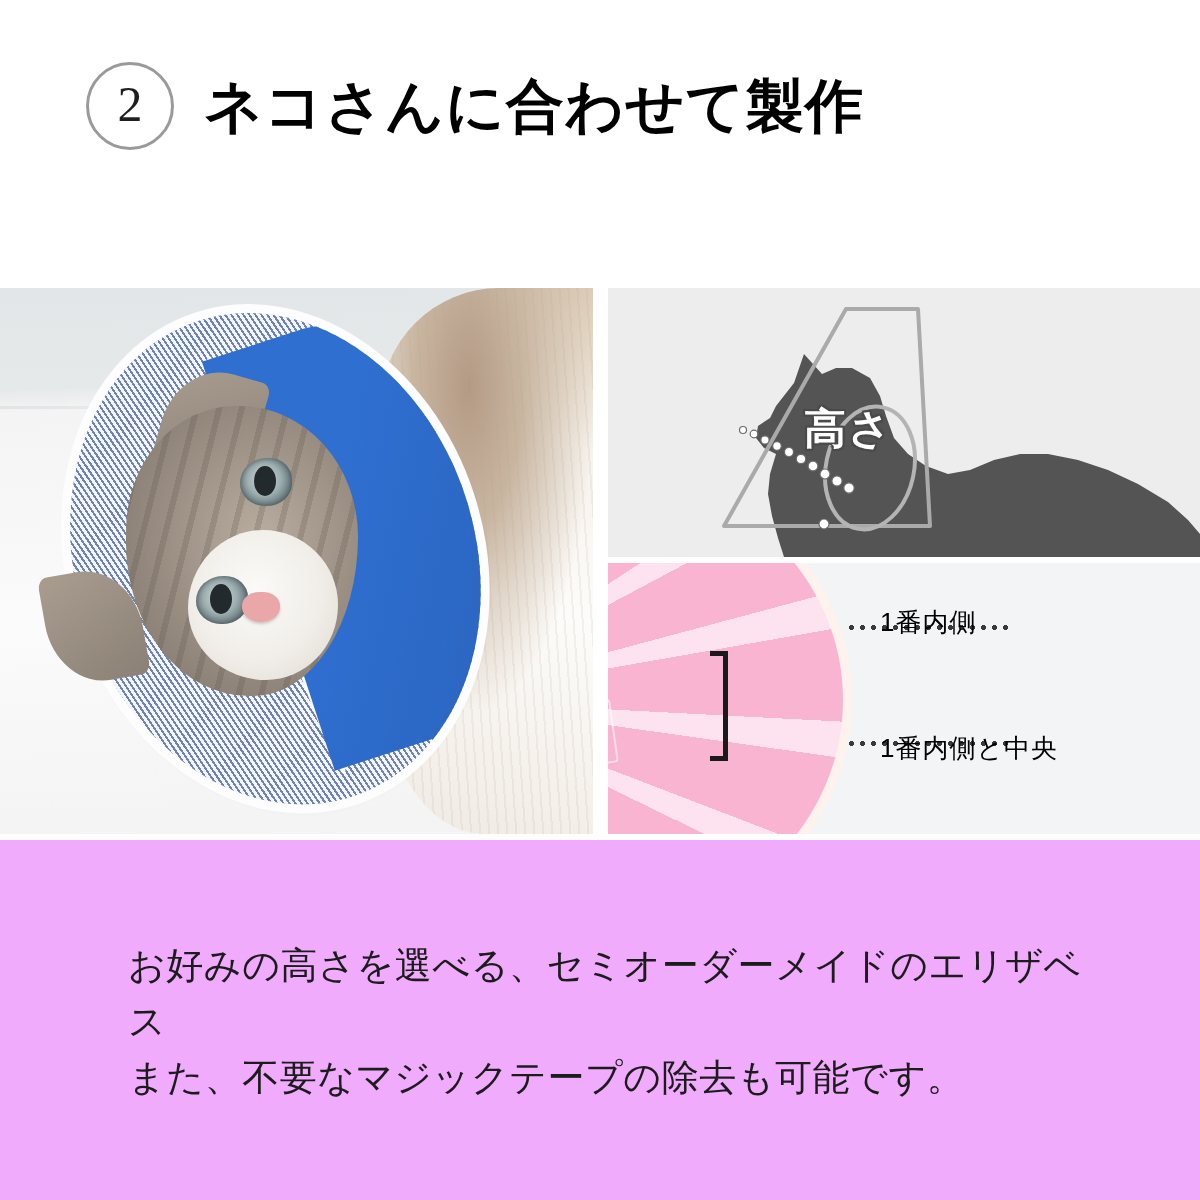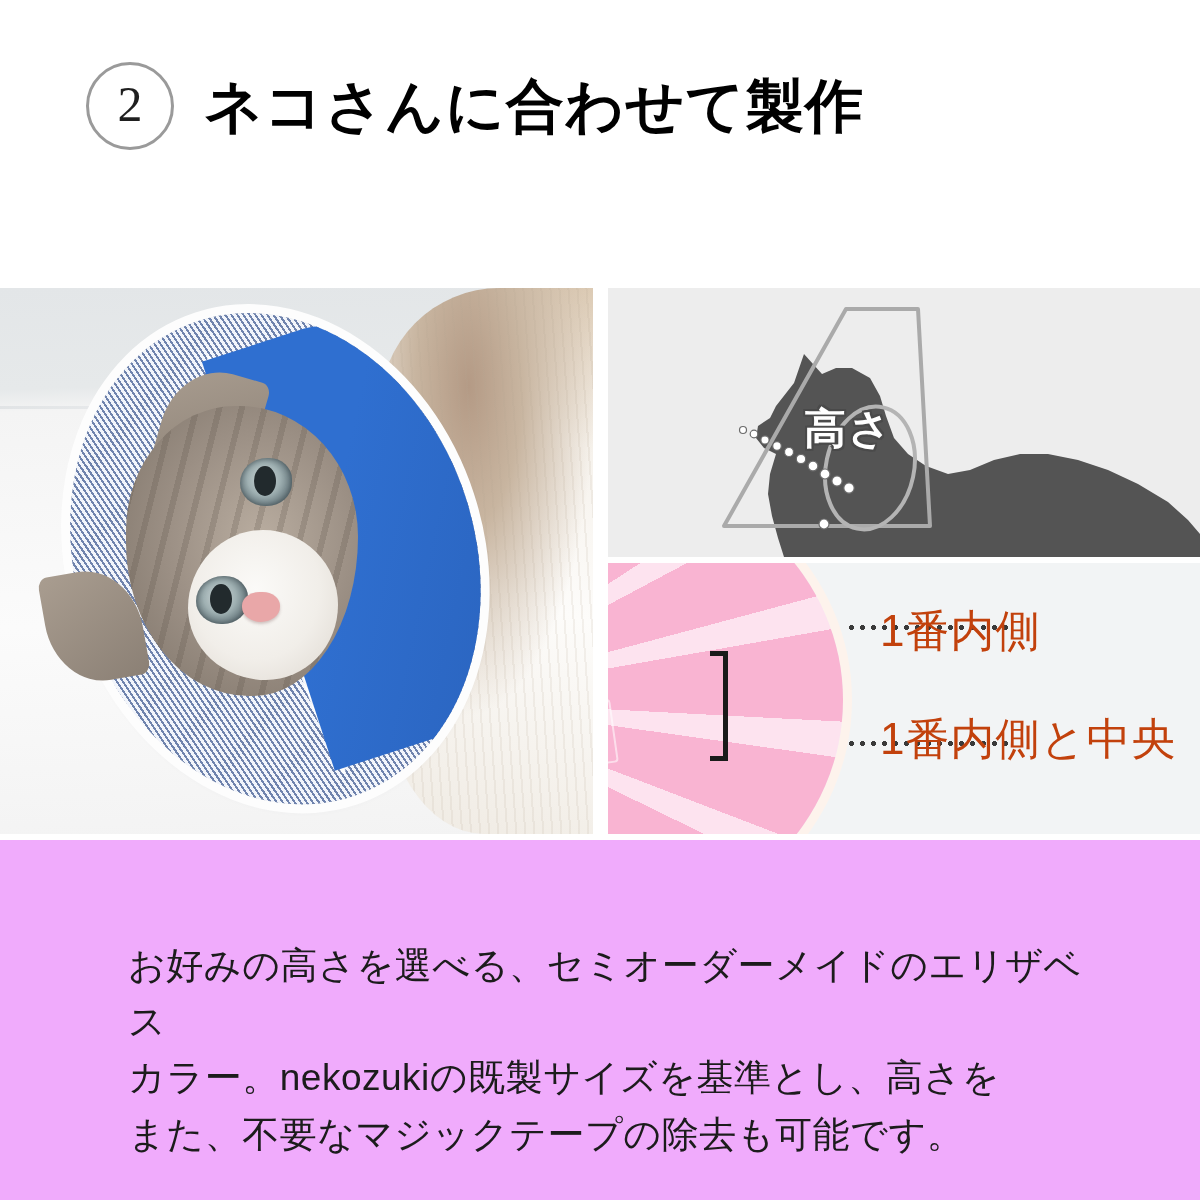--- a/index.html
+++ b/index.html
@@ -256,28 +256,28 @@
     position: absolute;
     left: 102px; top: 88px;
     width: 18px; height: 110px;
     border: 5px solid #1a1a1a;
     border-left: none;
     box-sizing: border-box;
   }
 
   .panel-label {
     position: absolute;
-    font-size: 44px;
-    color: #c2410c;
+    font-size: 26px;
+    color: #000000;
     line-height: 1;
     white-space: nowrap;
     letter-spacing: 1px;
   }
   .label-a { left: 272px; top: 46px; }
-  .label-b { left: 272px; top: 154px; }
+  .label-b { left: 272px; top: 172px; }
 
   
   .sil-svg { position: absolute; left: 0; top: 0; }
   .height-label {
     position: absolute;
     left: 196px; top: 120px;
     font-size: 42px;
     font-weight: bold;
     color: #ffffff;
     line-height: 1;
@@ -397,16 +397,15 @@
       <div class="panel-label label-a">1番内側</div>
       <div class="panel-label label-b">1番内側と中央</div>
     </div>
 
   </div>
 </div>
 
 <div class="desc-band">
   <div class="desc-text">
     <p>お好みの高さを選べる、セミオーダーメイドのエリザベス</p>
-    <p>カラー。nekozukiの既製サイズを基準とし、高さを</p>
     <p>また、不要なマジックテープの除去も可能です。</p>
   </div>
 </div>
 
 </body></html>

